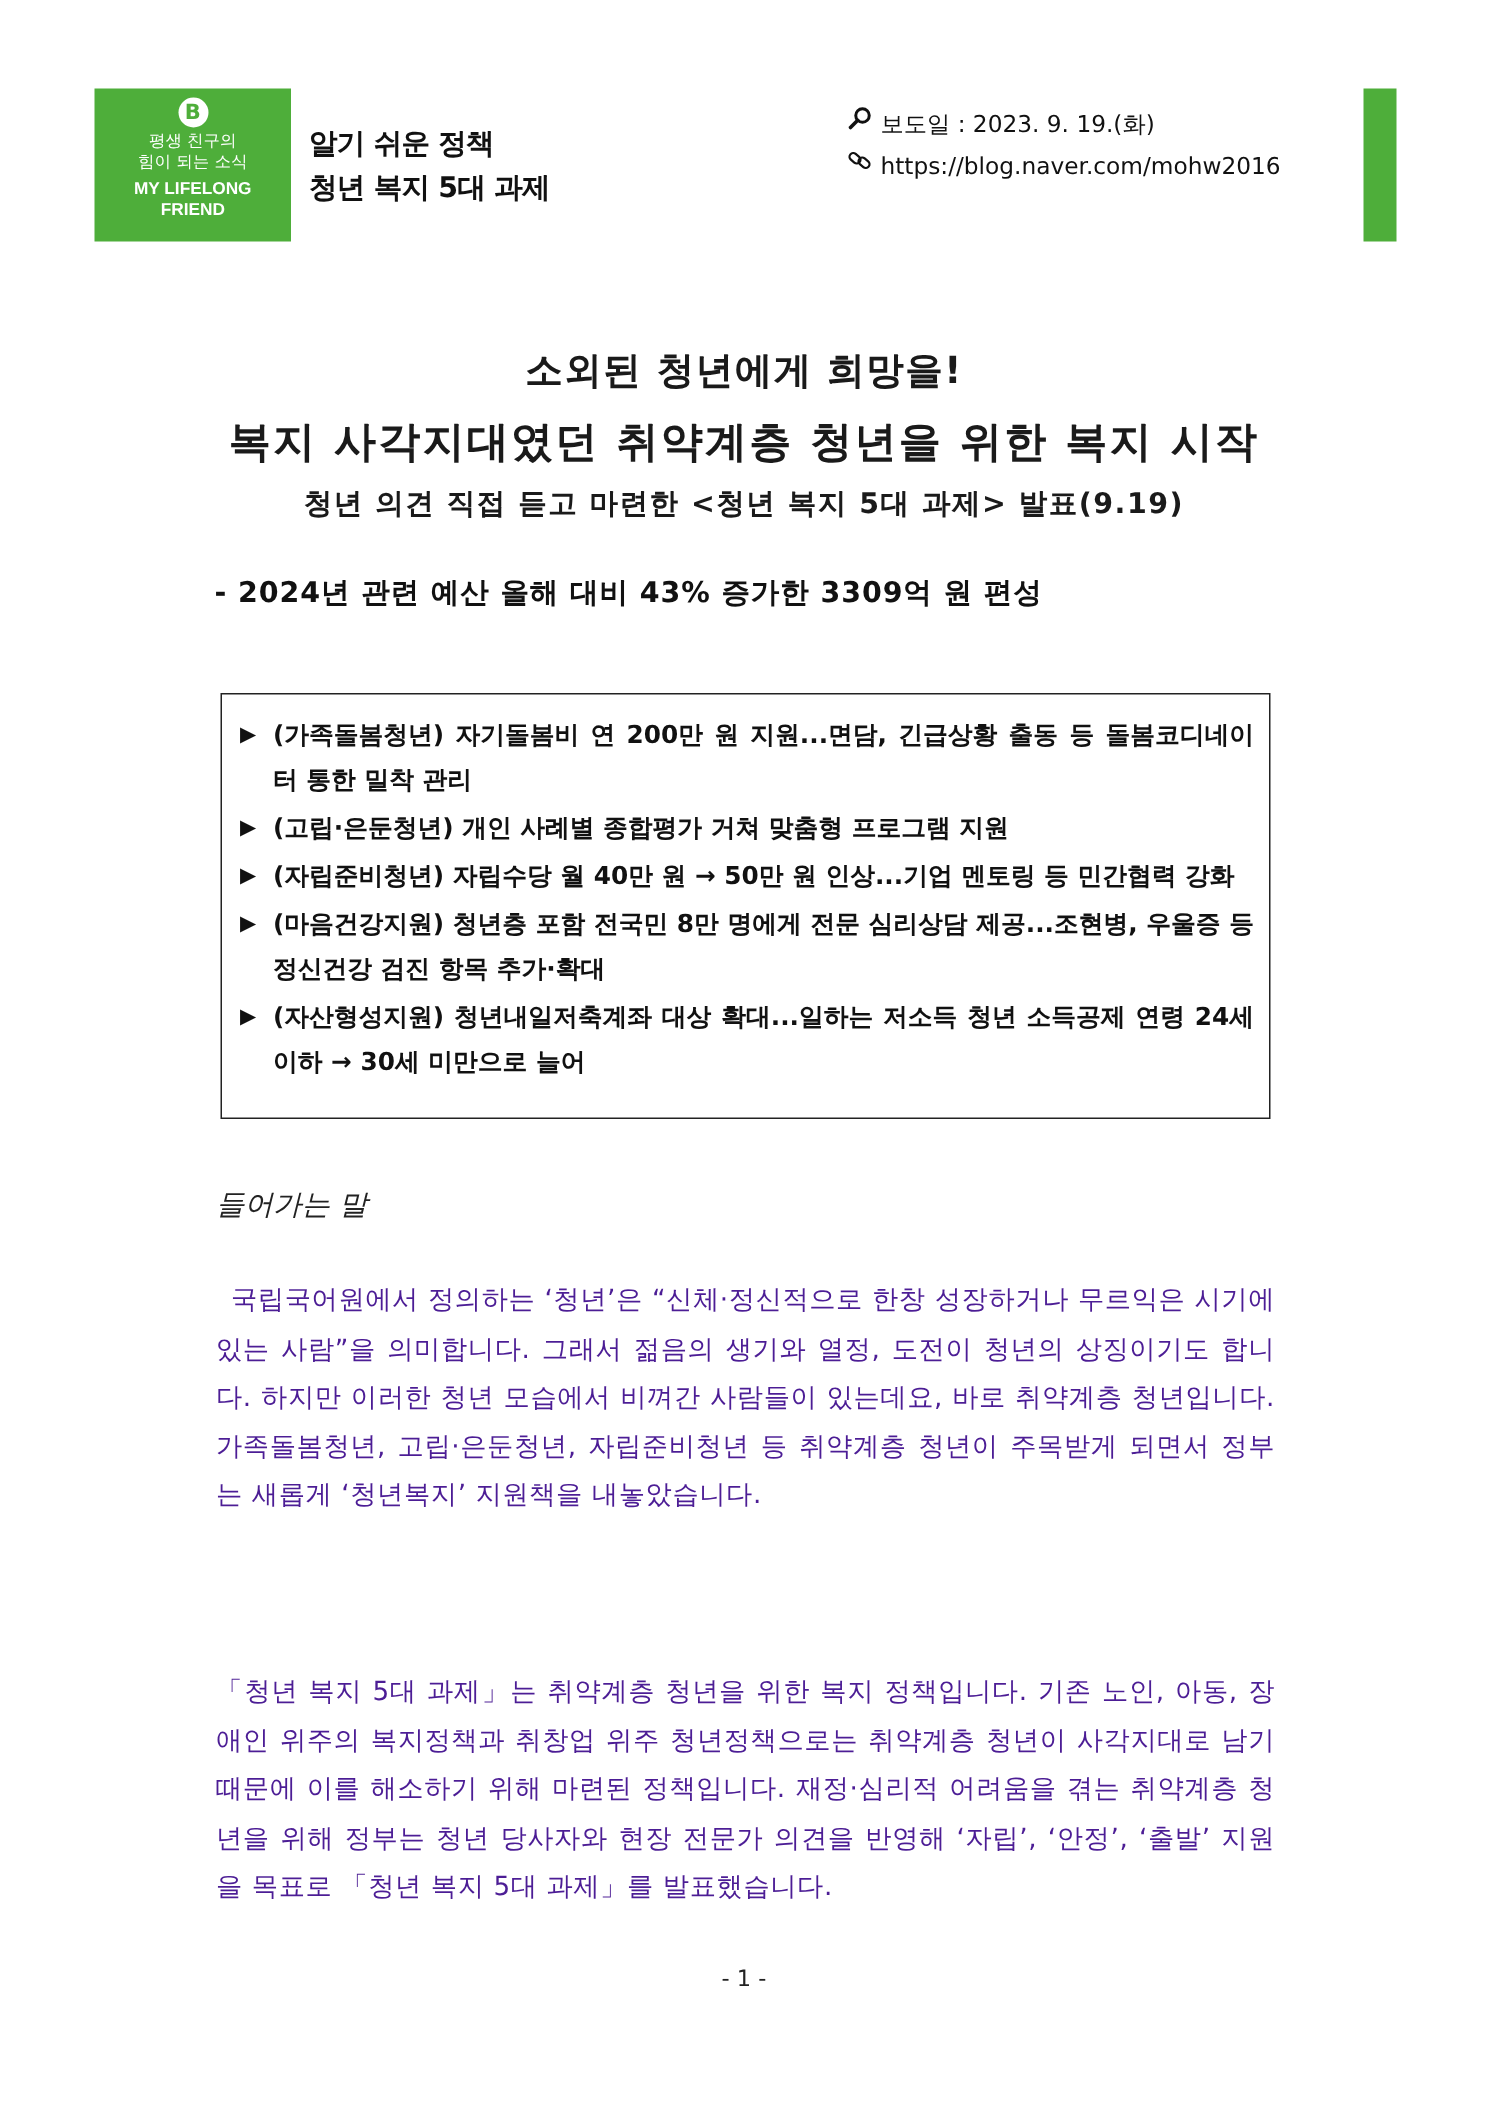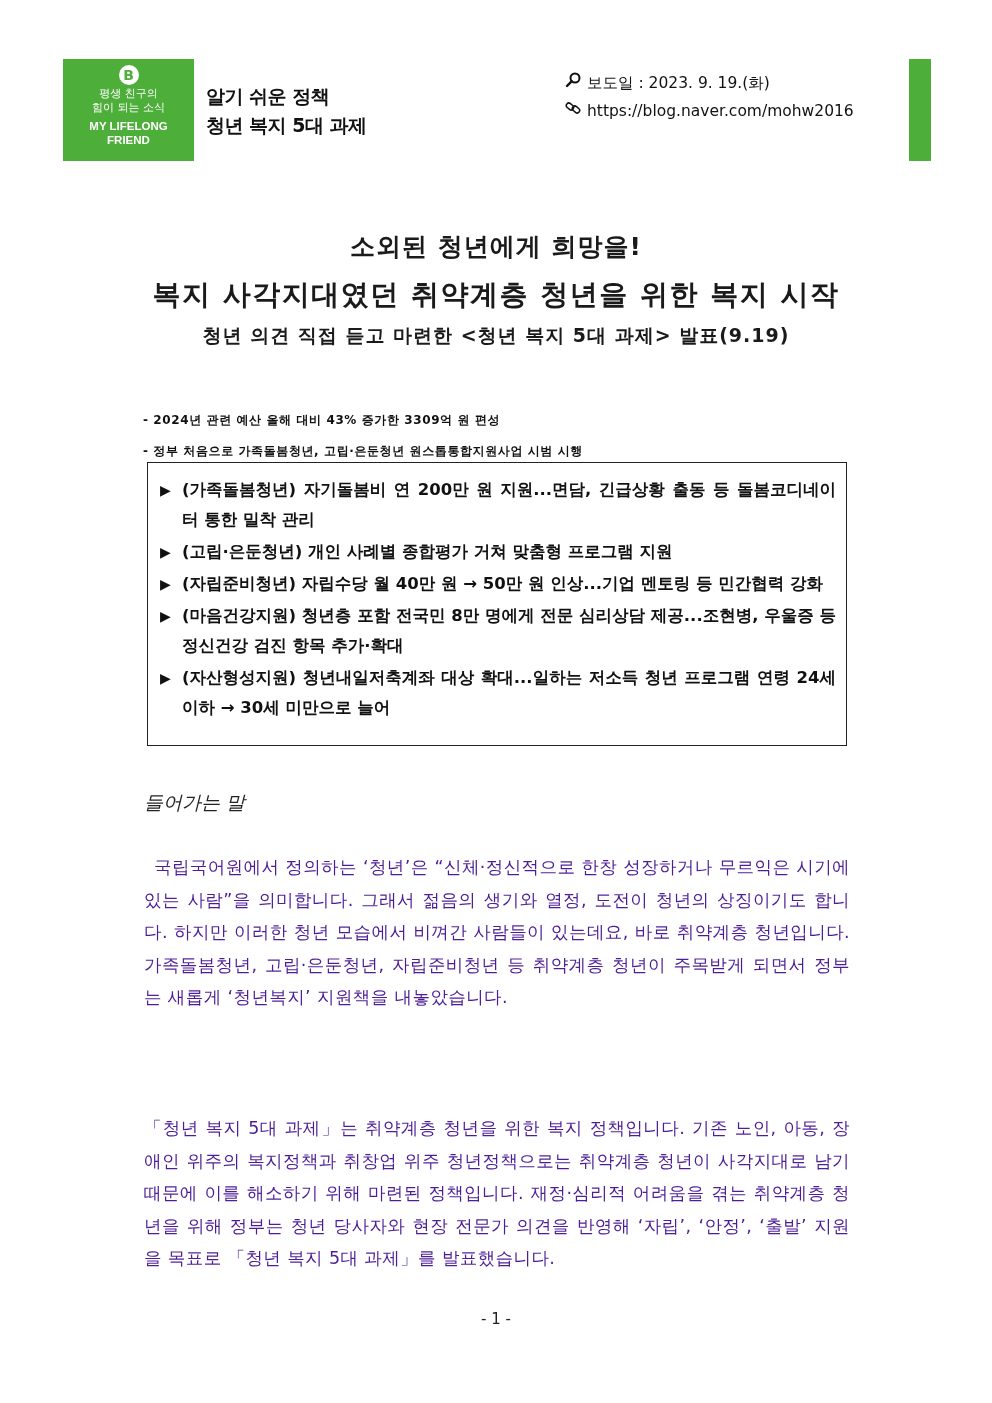--- a/index.html
+++ b/index.html
@@ -15,21 +15,21 @@
   .meta { position:absolute; left:565px; top:70px; font-size:15.5px; line-height:27.5px; }
   .meta-row { display:flex; align-items:flex-start; white-space:nowrap; }
   .meta-row .ic { width:22px; display:inline-block; font-size:14px; }
   .green-bar { position:absolute; left:909px; top:59px; width:22px; height:102px; background:#4eae3a; }
 
   .titles { position:absolute; left:0; width:992px; text-align:center; font-weight:bold; color:#1a1a1a; }
   .t1 { top:230px; font-size:25px; letter-spacing:1px; }
   .t2 { top:276px; font-size:28px; letter-spacing:1.5px; }
   .t3 { top:323px; font-size:19px; letter-spacing:1px; }
 
-  .bullets { position:absolute; left:143px; top:405px; font-weight:bold; font-size:12px; line-height:31px; letter-spacing:0.6px; }
+  .bullets { position:absolute; left:143px; top:380px; font-weight:bold; font-size:19px; line-height:31px; letter-spacing:0.6px; }
   .summary-box { position:absolute; left:147px; top:462px; width:700px; height:284px; border:1px solid #222; box-sizing:border-box;
                  padding:12px 10px 0 12px; font-weight:bold; font-size:16.5px; line-height:30px; }
   .s-item { display:flex; margin-bottom:2px; }
   .s-item .tri { width:22px; flex:none; font-size:14px; }
   .s-item .txt { flex:1; text-align:justify; }
 
   .section-heading { position:absolute; left:144px; top:790px; font-style:italic; font-size:19px; color:#222; }
   .para { position:absolute; left:144px; width:706px; font-size:17.5px; line-height:32.5px; text-align:justify; color:#4c1d95; letter-spacing:0.4px; }
   .p1 { top:851px; text-indent:10px; }
   .p2 { top:1076px;margin-top:36px; }
@@ -75,21 +75,20 @@
   </div>
 
   <div class="green-bar"></div>
 
   <div class="titles t1">소외된 청년에게 희망을!</div>
   <div class="titles t2">복지 사각지대였던 취약계층 청년을 위한 복지 시작</div>
   <div class="titles t3">청년 의견 직접 듣고 마련한 &lt;청년 복지 5대 과제&gt; 발표(9.19)</div>
 
   <div class="bullets">
     <div>- 2024년 관련 예산 올해 대비 43% 증가한 3309억 원 편성</div>
-    <div>- 정부 처음으로 가족돌봄청년, 고립·은둔청년 원스톱통합지원사업 시범 시행</div>
   </div>
 
   <div class="summary-box">
     <div class="s-item">
       <span class="tri">▶</span>
       <span class="txt">(가족돌봄청년) 자기돌봄비 연 200만 원 지원...면담, 긴급상황 출동 등 돌봄코디네이터 통한 밀착 관리</span>
     </div>
     <div class="s-item">
       <span class="tri">▶</span>
       <span class="txt">(고립·은둔청년) 개인 사례별 종합평가 거쳐 맞춤형 프로그램 지원</span>
@@ -97,21 +96,21 @@
     <div class="s-item">
       <span class="tri">▶</span>
       <span class="txt">(자립준비청년) 자립수당 월 40만 원 → 50만 원 인상...기업 멘토링 등 민간협력 강화</span>
     </div>
     <div class="s-item">
       <span class="tri">▶</span>
       <span class="txt">(마음건강지원) 청년층 포함 전국민 8만 명에게 전문 심리상담 제공...조현병, 우울증 등 정신건강 검진 항목 추가·확대</span>
     </div>
     <div class="s-item">
       <span class="tri">▶</span>
-      <span class="txt">(자산형성지원) 청년내일저축계좌 대상 확대...일하는 저소득 청년 프로그램 연령 24세 이하 → 30세 미만으로 늘어</span>
+      <span class="txt">(자산형성지원) 청년내일저축계좌 대상 확대...일하는 저소득 청년 소득공제 연령 24세 이하 → 30세 미만으로 늘어</span>
     </div>
   </div>
 
   <div class="section-heading">들어가는 말</div>
 
   <div class="para p1">국립국어원에서 정의하는 ‘청년’은 “신체·정신적으로 한창 성장하거나 무르익은 시기에 있는 사람”을 의미합니다. 그래서 젊음의 생기와 열정, 도전이 청년의 상징이기도 합니다. 하지만 이러한 청년 모습에서 비껴간 사람들이 있는데요, 바로 취약계층 청년입니다. 가족돌봄청년, 고립·은둔청년, 자립준비청년 등 취약계층 청년이 주목받게 되면서 정부는 새롭게 ‘청년복지’ 지원책을 내놓았습니다.</div>
   <div class="para p2">「청년 복지 5대 과제」는 취약계층 청년을 위한 복지 정책입니다. 기존 노인, 아동, 장애인 위주의 복지정책과 취창업 위주 청년정책으로는 취약계층 청년이 사각지대로 남기 때문에 이를 해소하기 위해 마련된 정책입니다. 재정·심리적 어려움을 겪는 취약계층 청년을 위해 정부는 청년 당사자와 현장 전문가 의견을 반영해 ‘자립’, ‘안정’, ‘출발’ 지원을 목표로 「청년 복지 5대 과제」를 발표했습니다.</div>
 
   <div class="page-num">- 1 -</div>
 </div>

